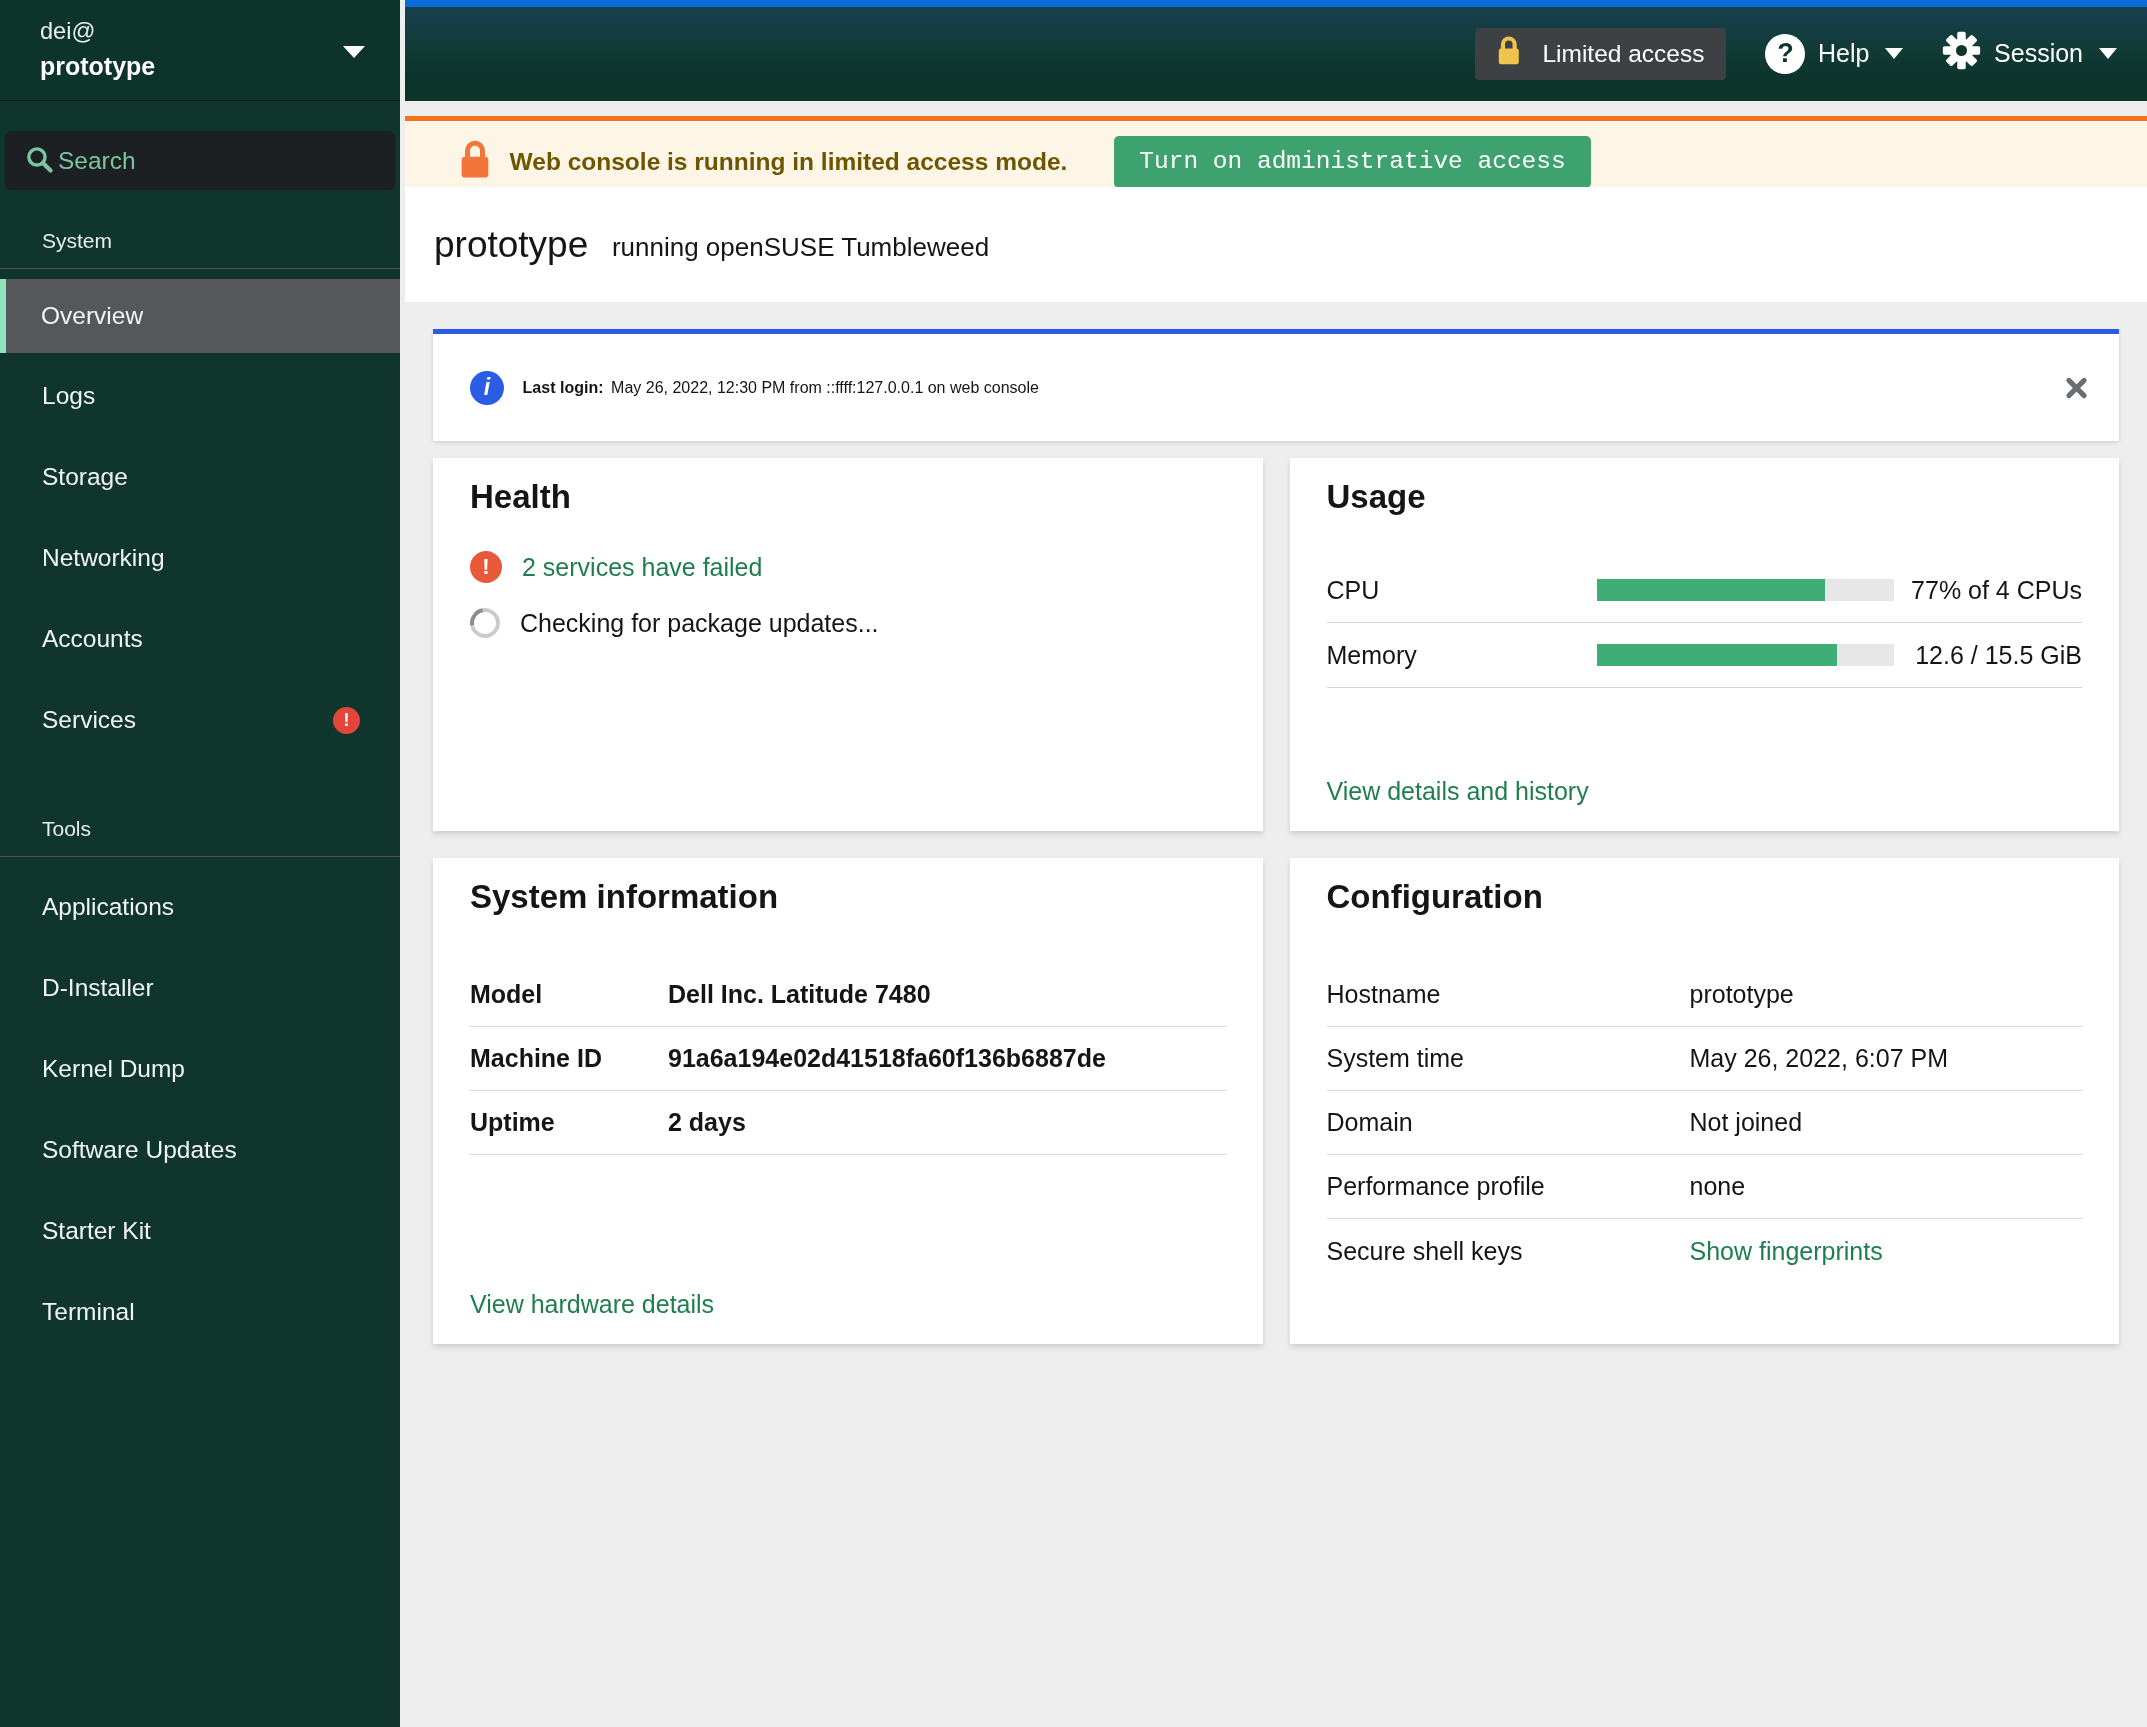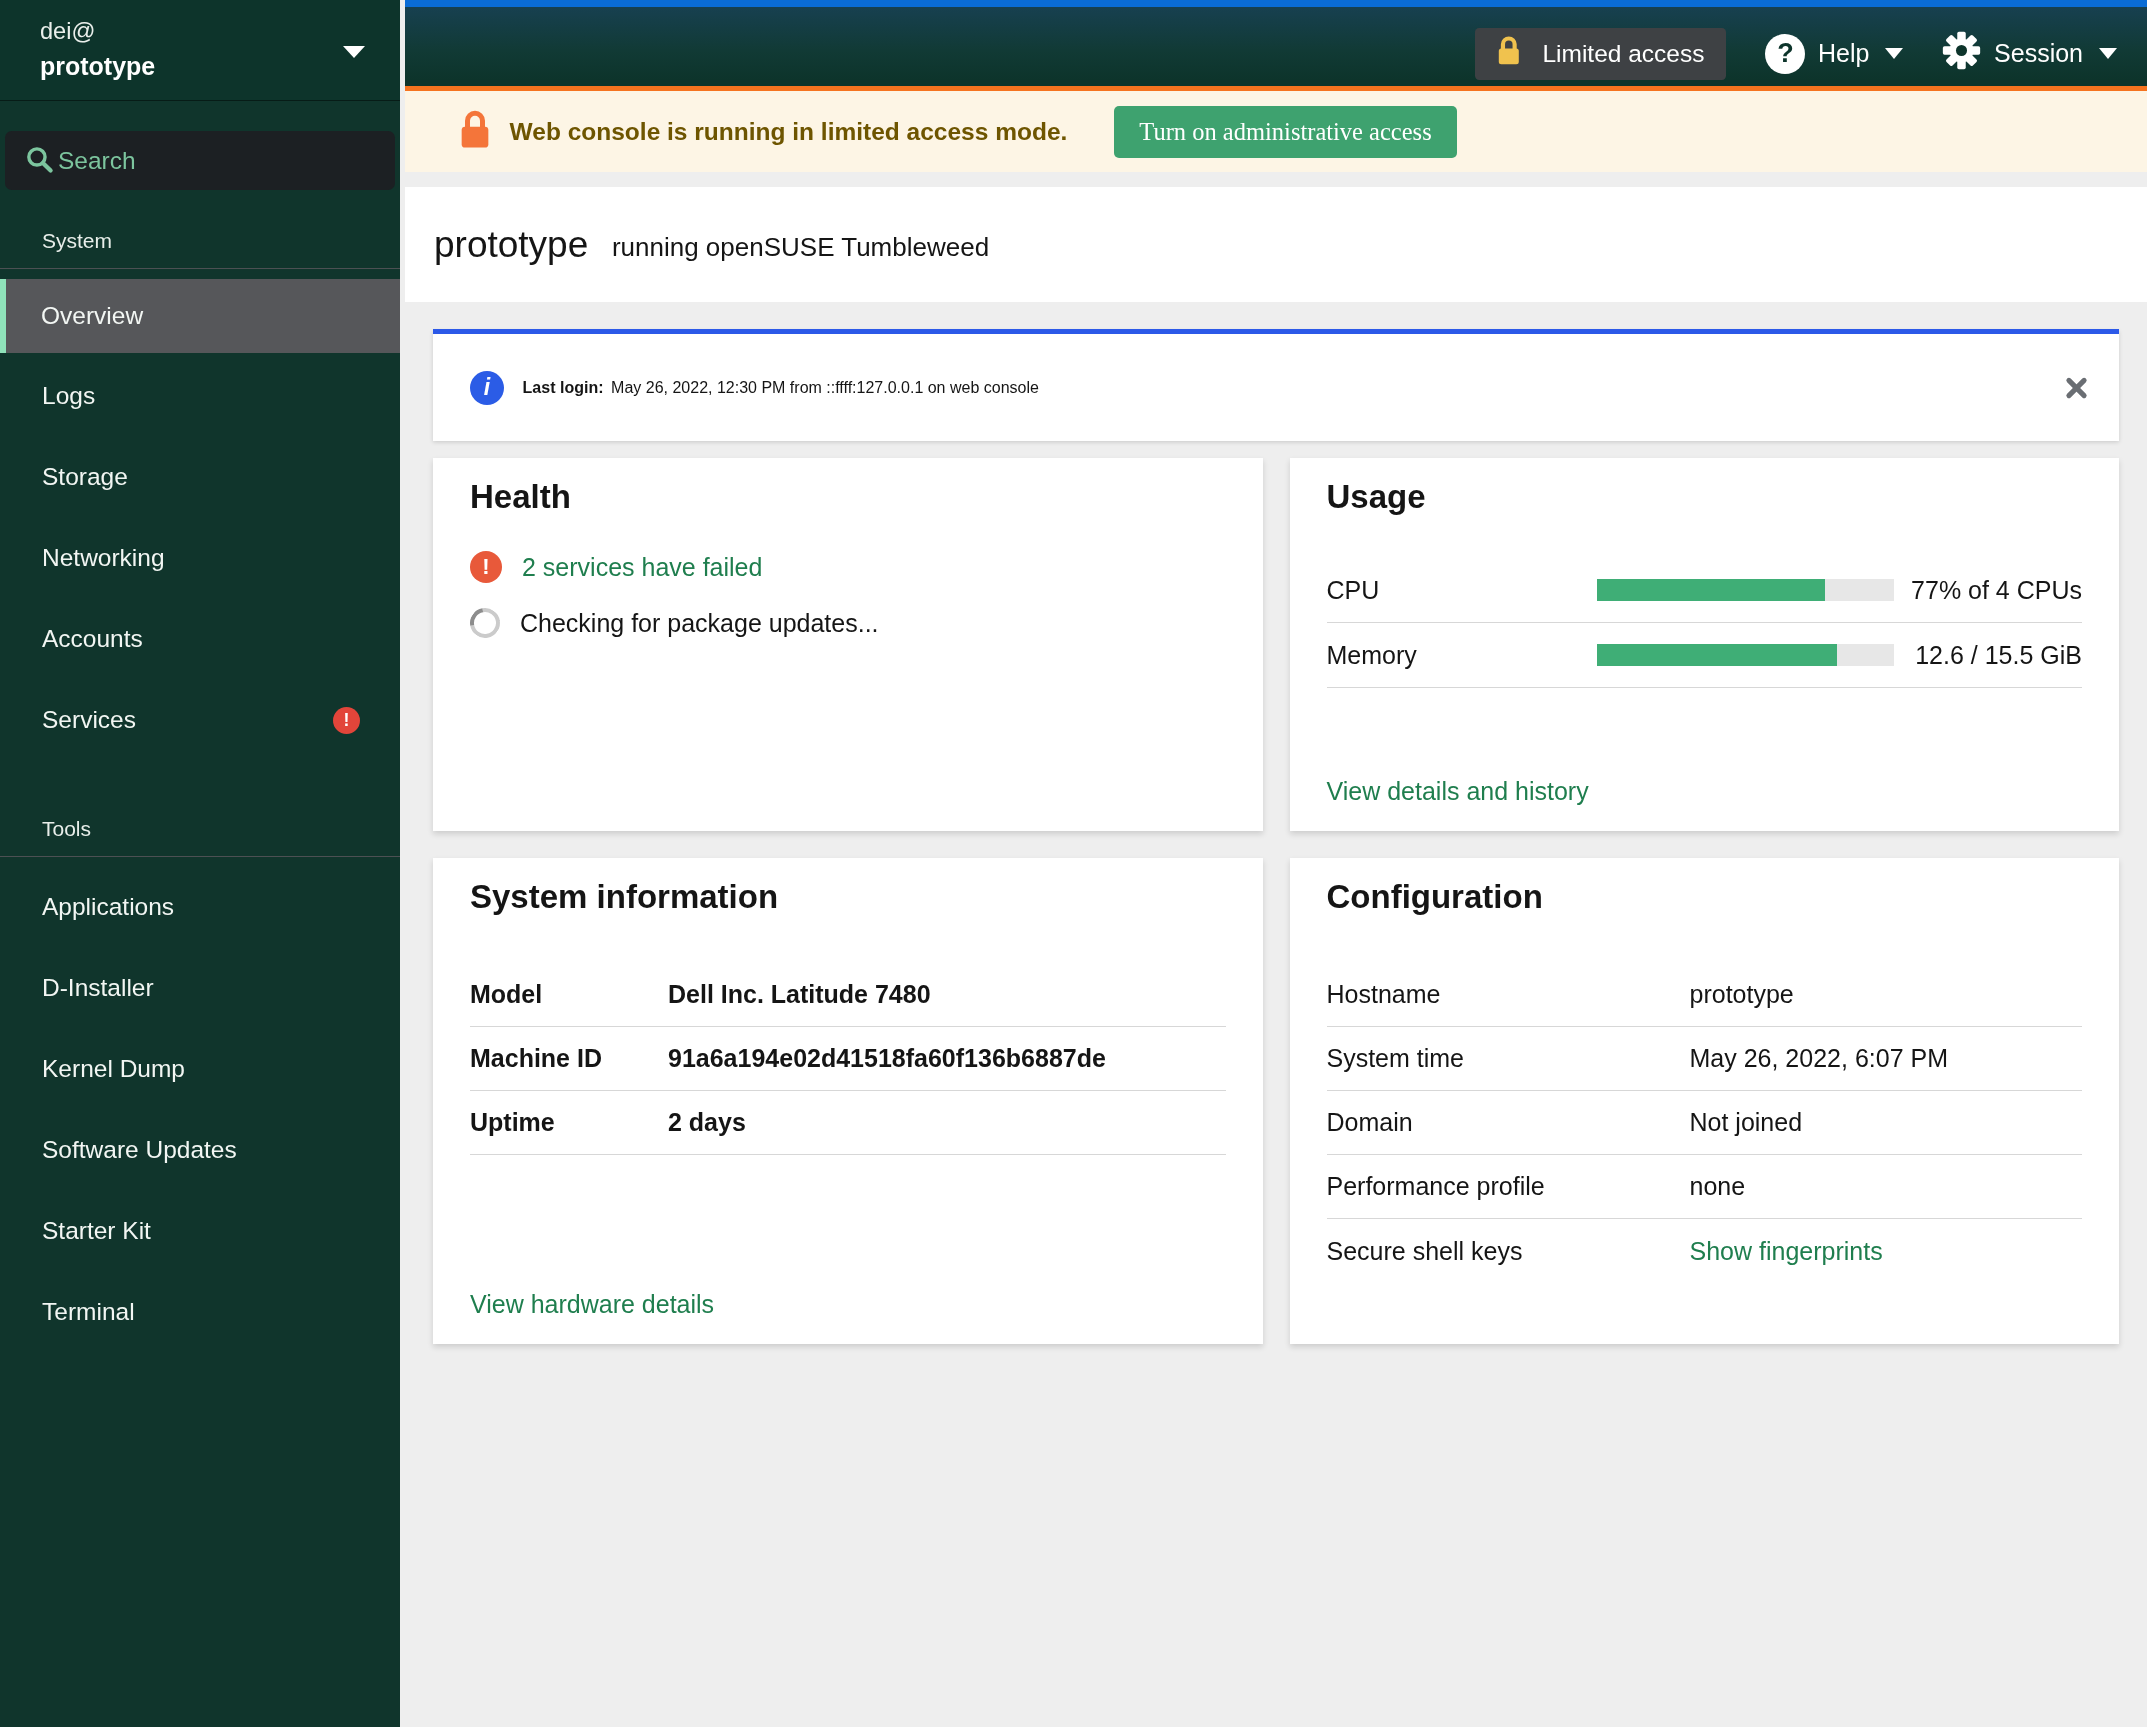--- a/index.html
+++ b/index.html
@@ -48,27 +48,27 @@
   .limited-btn { height:52px; background:var(--limited_btn_bg,#3e4144); border:none; border-radius:4.2px;
                  display:flex; align-items:center; gap:22px; padding:0 22px; cursor:pointer;
                  color:#ffffff; font-size:24.5px; font-family:"Liberation Sans",sans-serif; }
   .mast-group { display:flex; align-items:center; gap:12.6px; cursor:pointer; color:#fff; font-size:25px; }
   .q-circle { width:40px; height:40px; border-radius:50%; background:#ffffff; color:var(--masthead_green,#0d342b);
               font-size:27px; font-weight:700; display:flex; align-items:center; justify-content:center; }
   .mini-caret { width:0; height:0; border-left:9.3px solid transparent; border-right:9.3px solid transparent;
                 border-top:11px solid #ffffff; margin-left:3.4px; }
 
   
-  .banner { position:absolute; left:405px; top:86px; width:1742px; height:86px;
+  .banner { position:absolute; left:405px; top:116px; width:1742px; height:86px;
             background:var(--banner_bg,#fdf5e5); border-top:5px solid var(--banner_border,#f5731f);
             display:flex; align-items:center; padding-left:54px; }
   .banner-text { margin-left:18.6px; font-size:24.5px; font-weight:700; color:var(--banner_text,#6e5500); }
   .admin-btn { margin-left:47px; height:52px; background:var(--admin_btn_green,#3ea26f); color:#fff;
                border:none; border-radius:5px; font-size:24.5px; padding:0 25px; cursor:pointer;
-               font-family:Liberation Serif, serif; }
+               font-family:Liberation Mono, monospace; }
 
   
   .page-head { position:absolute; left:405px; top:187px; width:1742px; height:115px;
                background:#ffffff; display:flex; align-items:baseline; padding:0 0 0 29px; }
   .page-title { font-size:37px; color:#151515; align-self:center; }
   .page-subtitle { font-size:26px; color:#151515; margin-left:23.6px; align-self:center; padding-top:5px; }
 
   
   .content { position:absolute; left:405px; top:302px; width:1742px; height:1425px;
              background:var(--content_bg,#eeeeee); padding:27px 28px 0 28px; }

